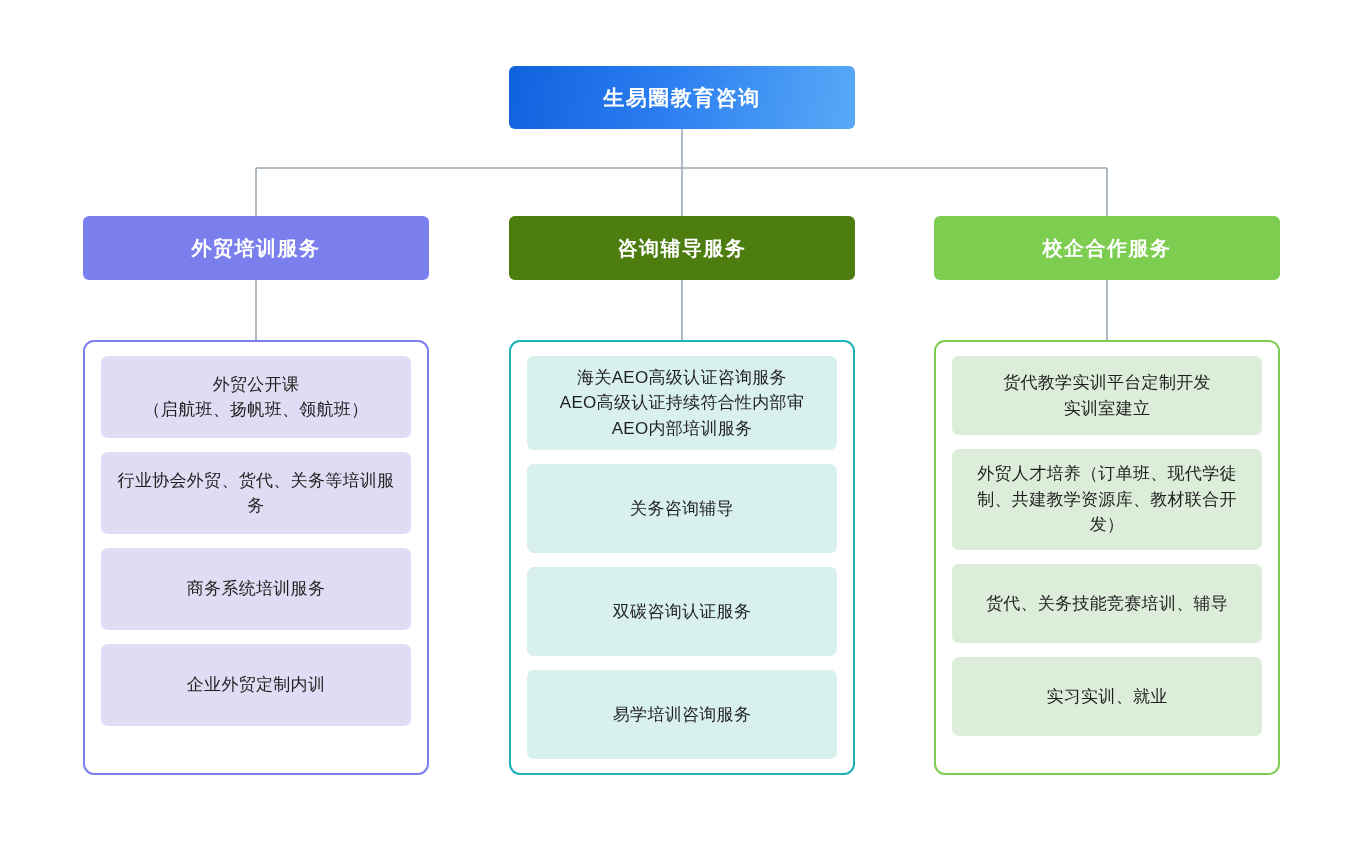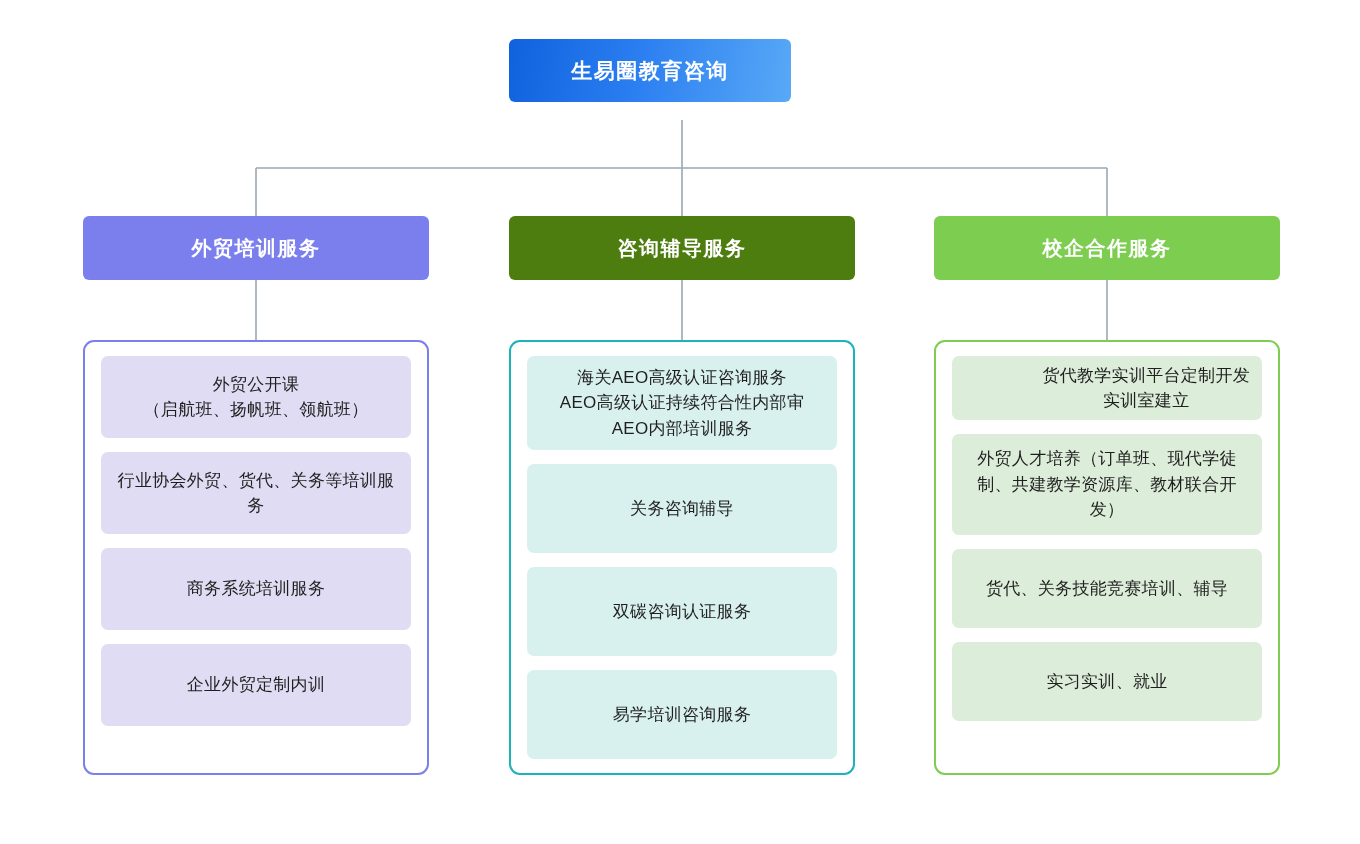--- a/index.html
+++ b/index.html
@@ -28,22 +28,22 @@
     top: 0;
     width: 1360px;
     height: 844px;
     pointer-events: none;
   }
 
   
   .root-node {
     position: absolute;
     left: 509px;
-    top: 39px;
-    width: 282px;
+    top: 66px;
+    width: 346px;
     height: 63px;
     border-radius: 6px;
     background: linear-gradient(100deg, #0f62dd 0%, #2b7ef0 45%, #58a9f7 100%);
     display: flex;
     align-items: center;
     justify-content: center;
     box-sizing: border-box;
   }
   .root-node .node-title {
     color: #ffffff;
@@ -127,21 +127,21 @@
   .branch-1 .leaf-item.h-a { height: 82px; }
   .branch-1 .leaf-item.h-b { height: 82px; }
   .branch-1 .leaf-item.h-c { height: 82px; }
   .branch-1 .leaf-item.h-d { height: 82px; }
 
   .branch-2 .leaf-item.h-a { height: 99px; }
   .branch-2 .leaf-item.h-b { height: 94px; }
   .branch-2 .leaf-item.h-c { height: 94px; }
   .branch-2 .leaf-item.h-d { height: 94px; }
 
-  .branch-3 .leaf-item.h-a { height: 64px; justify-content: flex-end; }
+  .branch-3 .leaf-item.h-a { height: 79px; }
   .branch-3 .leaf-item.h-b { height: 101px; }
   .branch-3 .leaf-item.h-c { height: 79px; }
   .branch-3 .leaf-item.h-d { height: 79px; }
 
   .leaf-text { white-space: pre-line; }
 </style>
 </head>
 <body>
 
 <div id="diagram">

